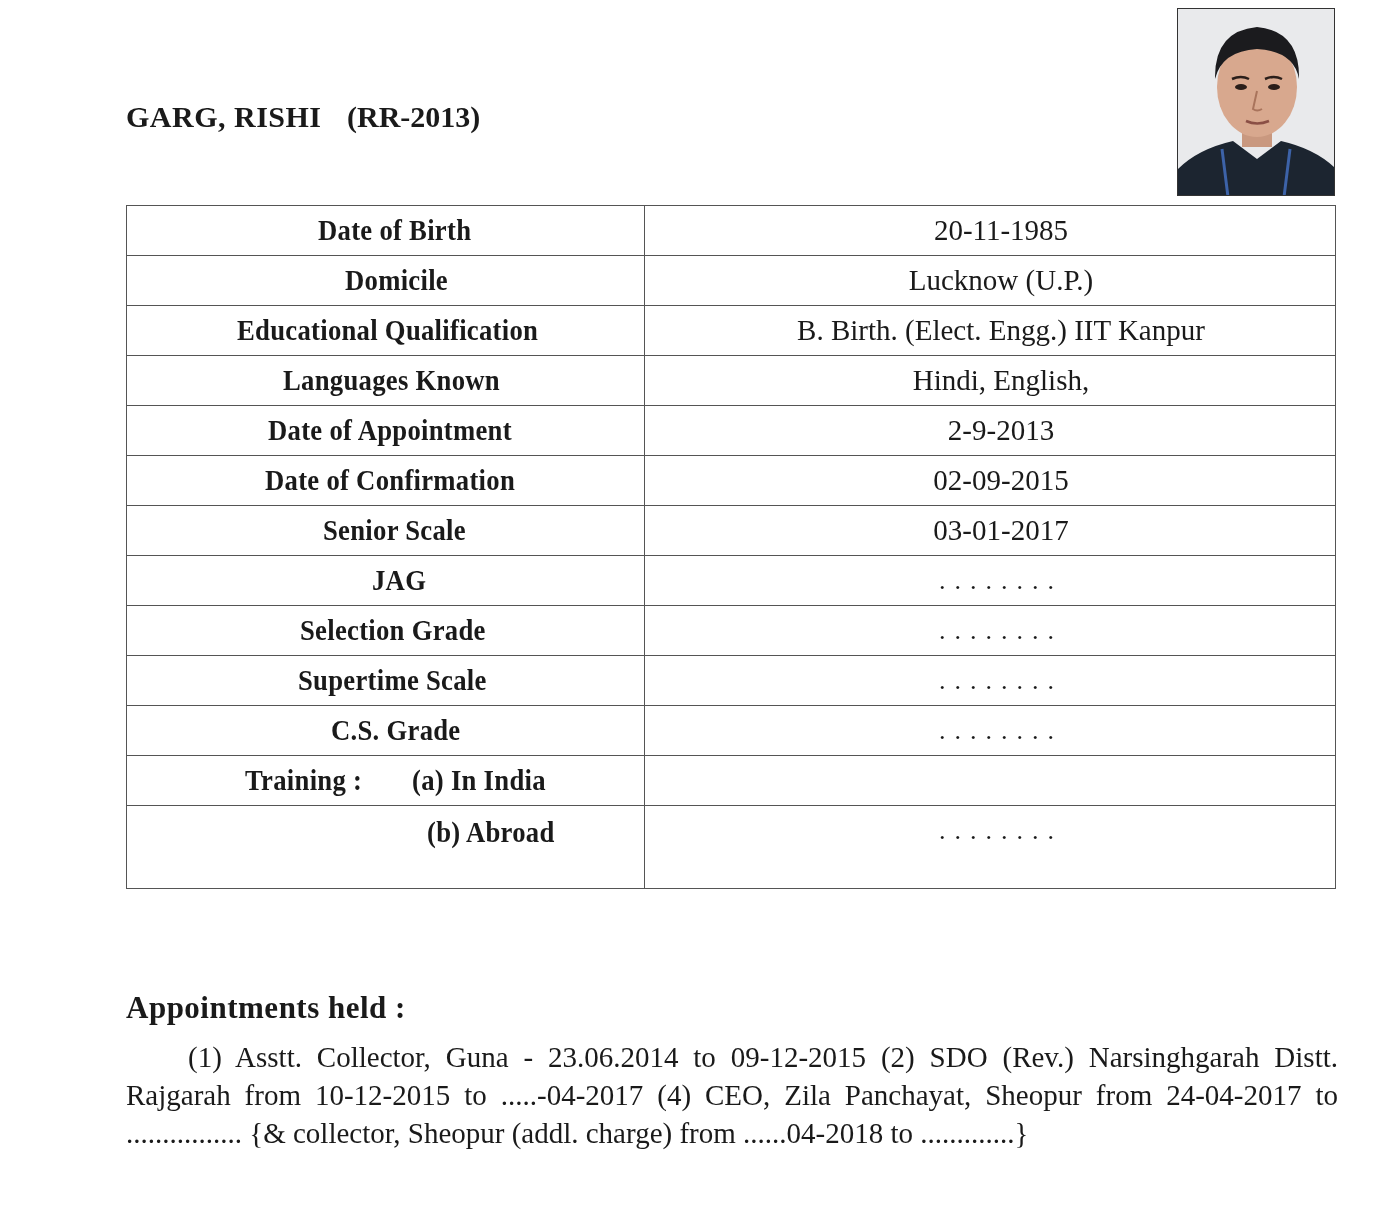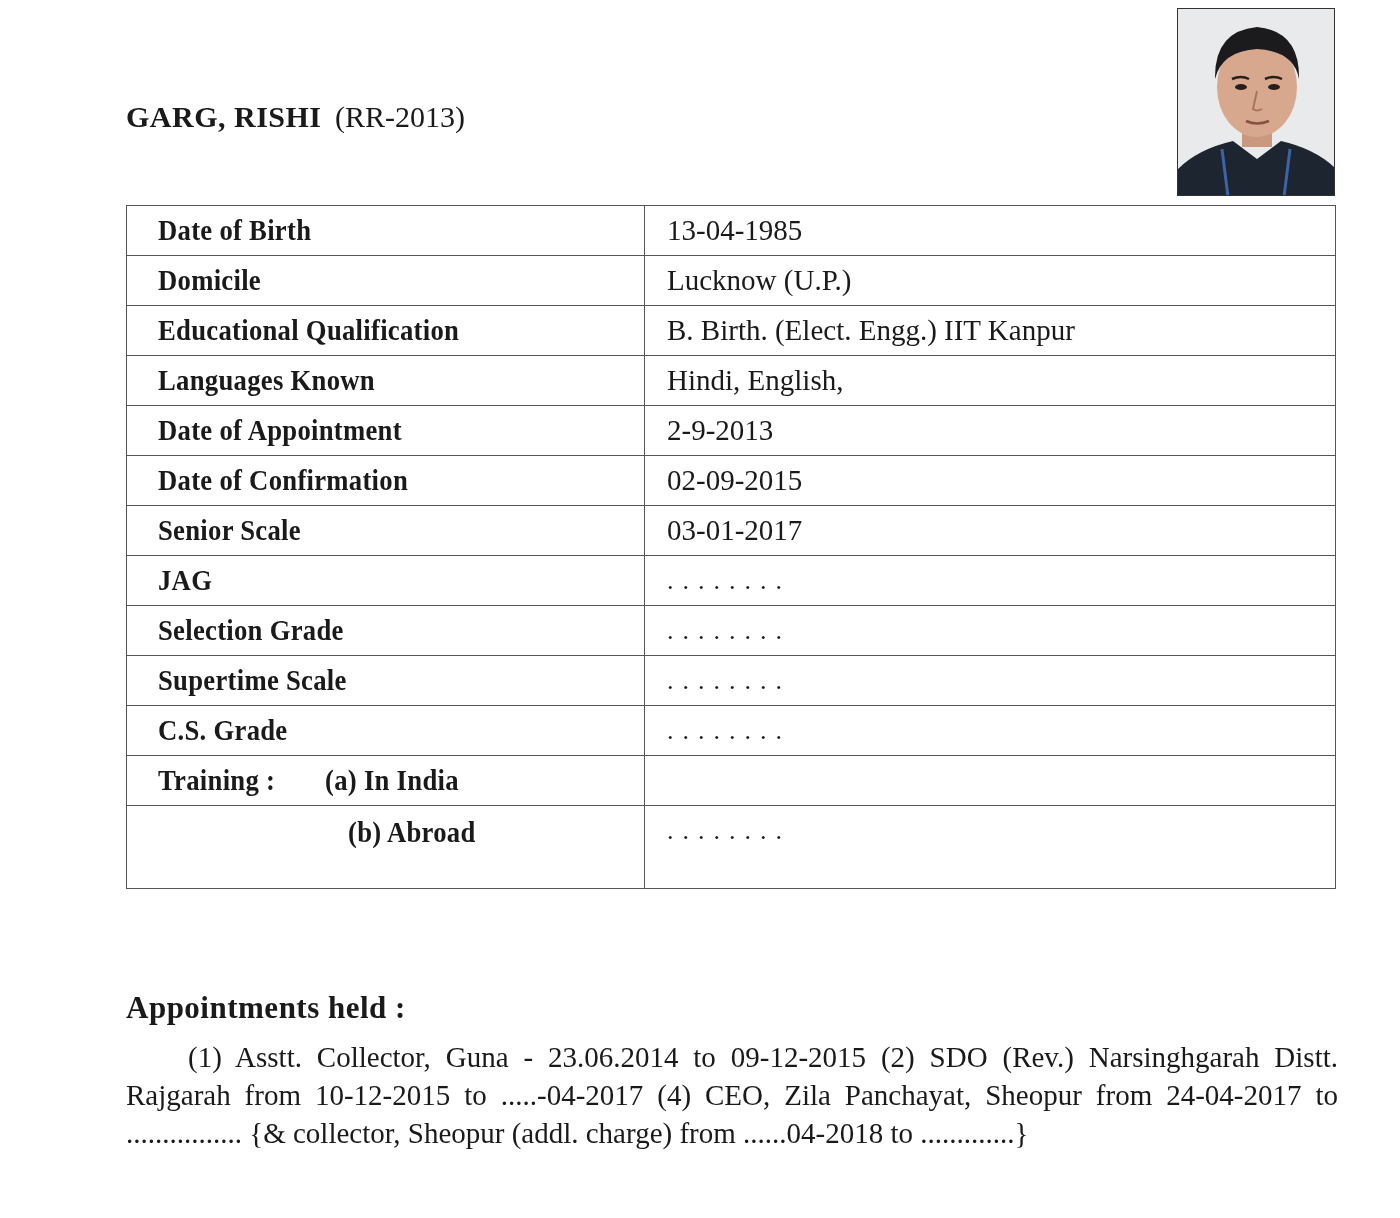--- a/index.html
+++ b/index.html
@@ -6,32 +6,33 @@
     body {
       width: 1400px; height: 1218px; position: relative; overflow: hidden;
       font-family: "Liberation Serif", "DejaVu Serif", serif;
       color: #1a1a1a;
     }
     .heading {
       position: absolute; left: 126px; top: 98px;
       font-size: 30px; line-height: 38px; white-space: nowrap;
     }
     .heading .name { font-weight: bold; letter-spacing: 0.5px; }
-    .heading .batch { font-weight: normal; margin-left: 6px; }
+    .heading .batch { font-weight: bold; margin-left: 18px; }
 
     .photo {
       position: absolute; left: 1177px; top: 8px; width: 158px; height: 188px;
       border: 1px solid #333; box-sizing: border-box; overflow: hidden;
       background: #eceeef;
     }
 
     table.profile {
       position: absolute; left: 126px; top: 205px;
       width: 1210px; border-collapse: collapse;
       font-size: 29px;
+      text-align: center;
     }
     table.profile td {
       border: 1.5px solid #555;
       height: 49px; padding: 0; vertical-align: middle;
     }
     table.profile td.label {
       width: 486px; padding-left: 31px; font-weight: bold;
       font-family: "Liberation Serif", serif;
       letter-spacing: 0.3px;
     }
@@ -86,21 +87,21 @@
     <path d="M79 82 L75 100 Q79 103 84 100" stroke="#a9745c" stroke-width="2" fill="none"></path>
 
     <path d="M68 112 Q79 117 91 112" stroke="#8a4f45" stroke-width="2.5" fill="none"></path>
   </svg>
 </div>
 
 <table class="profile">
   <tbody>
     <tr>
       <td class="label"><span class="cond">Date of Birth</span></td>
-      <td class="value">13-04-1985</td>
+      <td class="value">20-11-1985</td>
     </tr>
     <tr>
       <td class="label"><span class="cond">Domicile</span></td>
       <td class="value">Lucknow (U.P.)</td>
     </tr>
     <tr>
       <td class="label"><span class="cond">Educational Qualification</span></td>
       <td class="value">B. Birth. (Elect. Engg.) IIT Kanpur</td>
     </tr>
     <tr>

